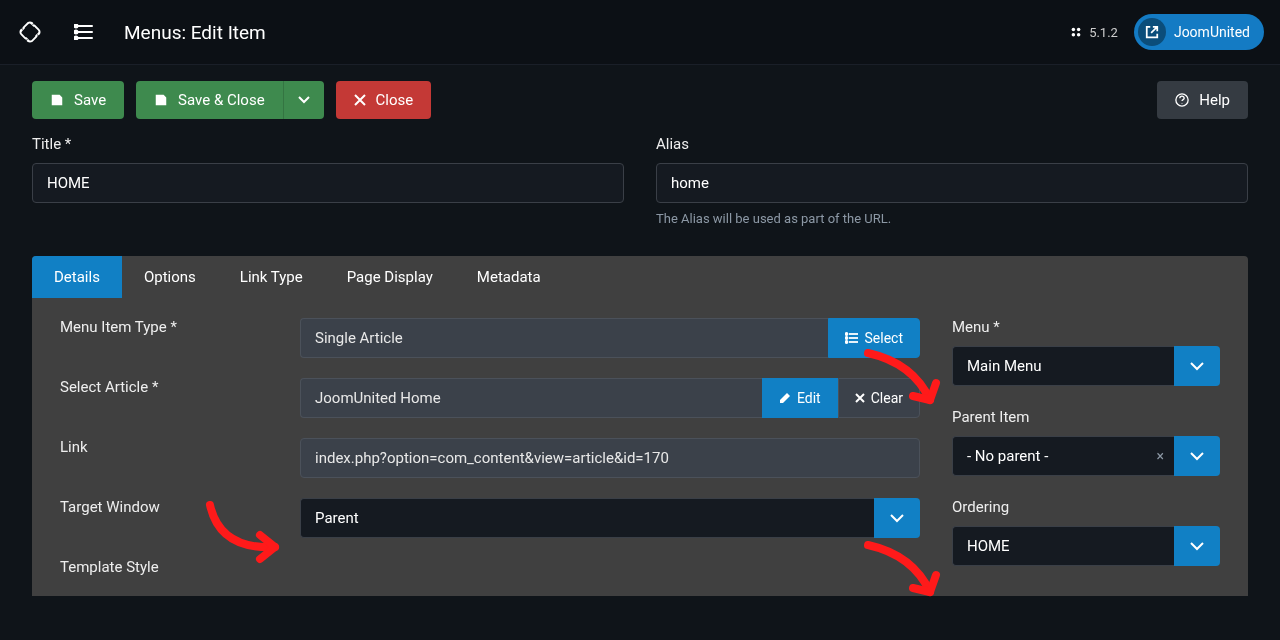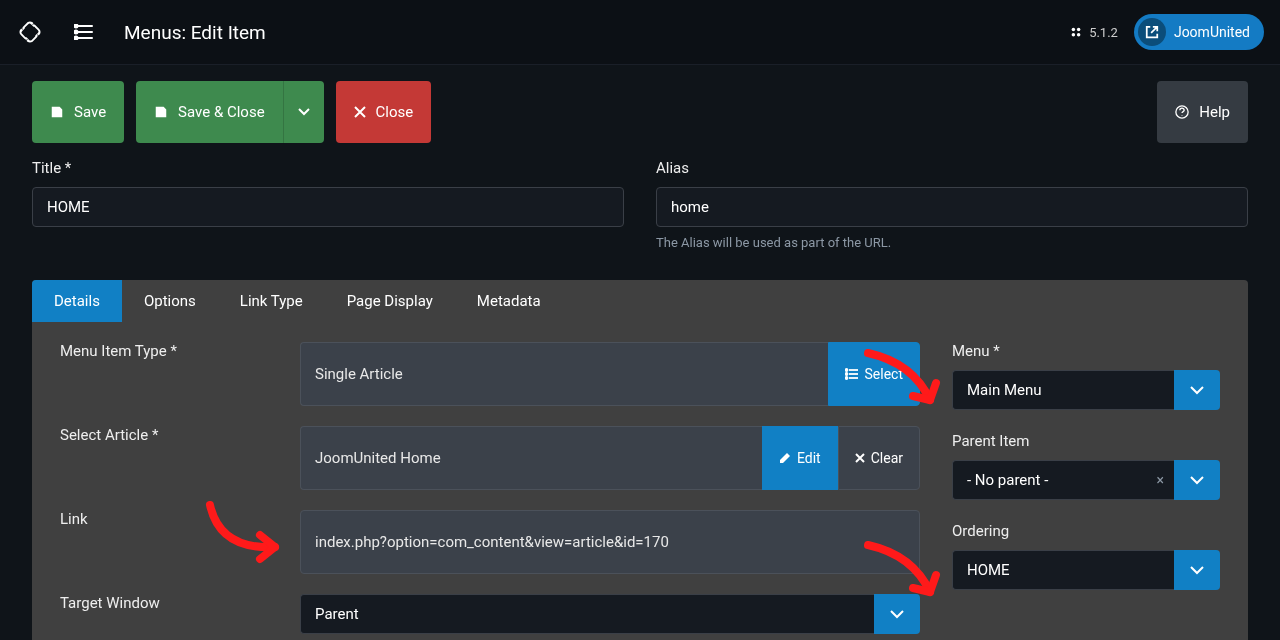--- a/index.html
+++ b/index.html
@@ -50,21 +50,21 @@
   .toolbar {
     padding: 16px 32px;
     display: flex;
     gap: 12px;
     align-items: center;
   }
   .btn {
     display: inline-flex;
     align-items: center;
     gap: 10px;
-    padding: 22px 18px;
+    padding: 10px 18px;
     border: none;
     border-radius: 4px;
     color: #fff;
     font-size: 15px;
     cursor: pointer;
     font-family: inherit;
   }
   .btn-group { display: inline-flex; }
   .btn-group .btn:first-child { border-radius: 4px 0 0 4px; }
   .btn-group .btn:last-child { border-radius: 0 4px 4px 0; border-left: 1px solid rgba(0,0,0,0.15); padding: 10px 14px; }
@@ -110,21 +110,21 @@
   
   .control-row { display: flex; align-items: flex-start; margin-bottom: 20px; }
   .control-label { width: 240px; color: #eee; font-size: 15px; }
   .control-field { flex: 1; }
   
   .readonly-input {
     width: 100%;
     background: #3b414a;
     border: 1px solid #4b515a;
     border-radius: 4px;
-    padding: 22px 14px;
+    padding: 10px 14px;
     color: #e8e8e8;
     font-size: 15px;
   }
   .input-btn-group { display: flex; }
   .input-btn-group .readonly-input { border-radius: 4px 0 0 4px; border-right: none; }
   .input-btn {
     padding: 10px 16px;
     border: 1px solid #4b515a;
     background: #3b414a;
     color: #fff;

